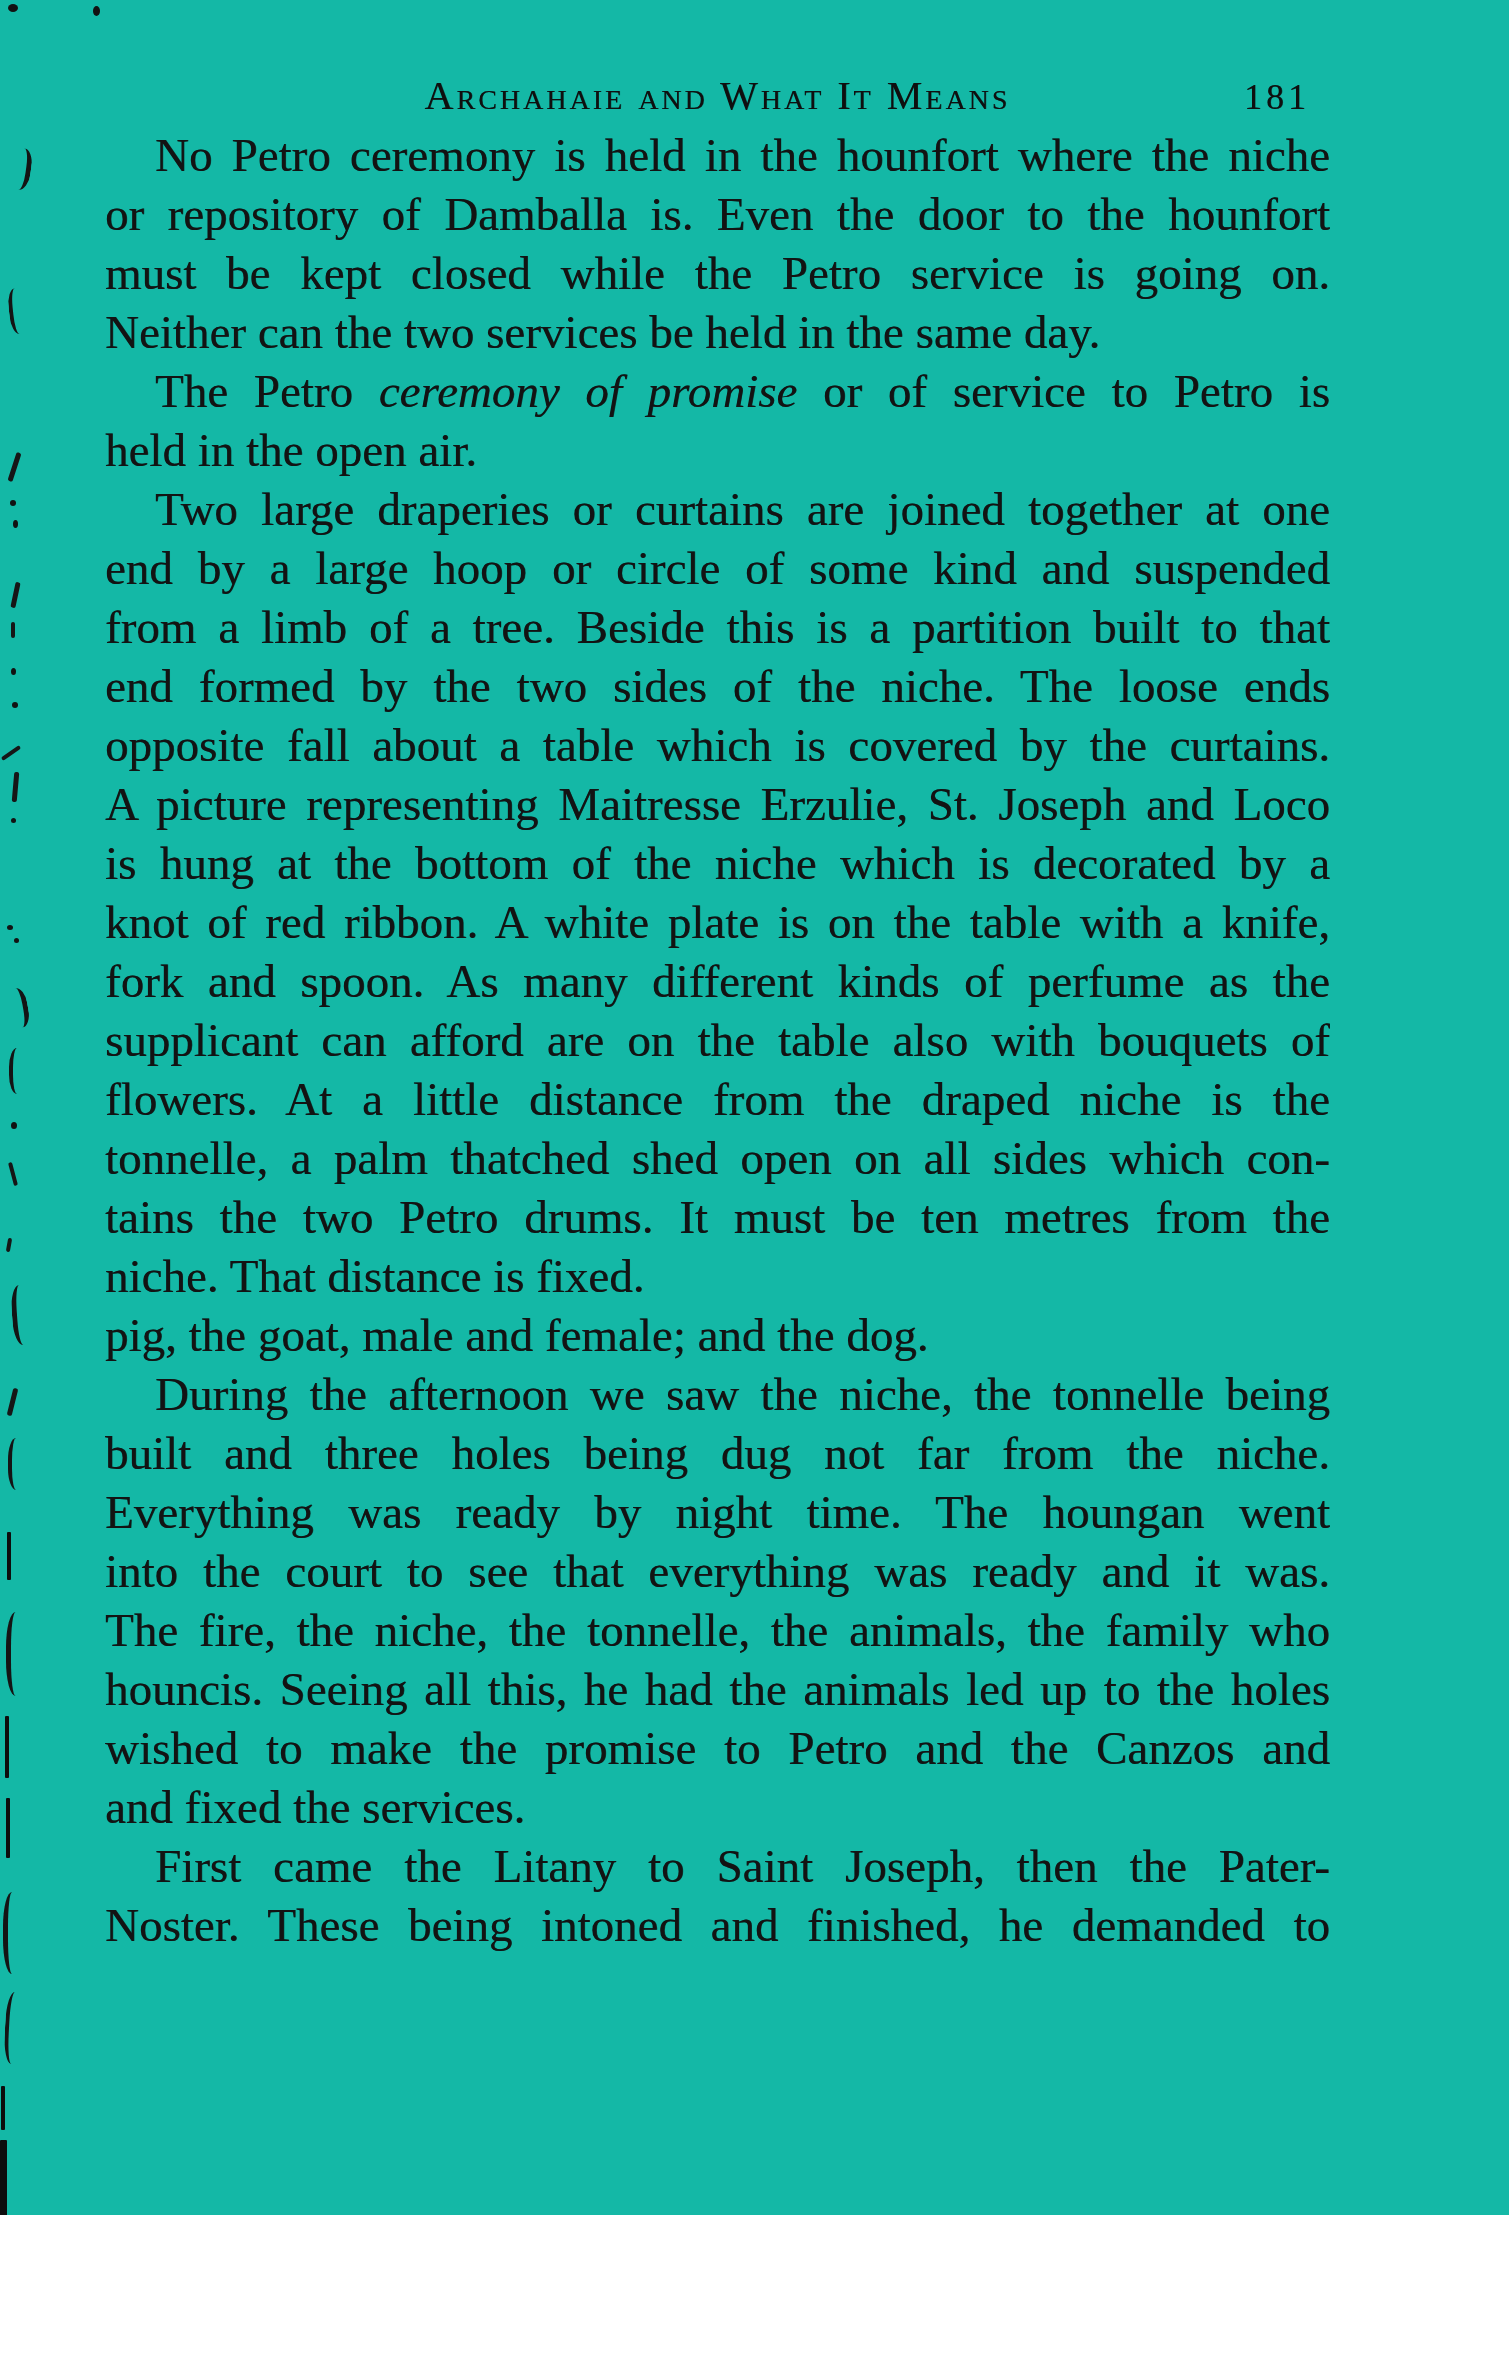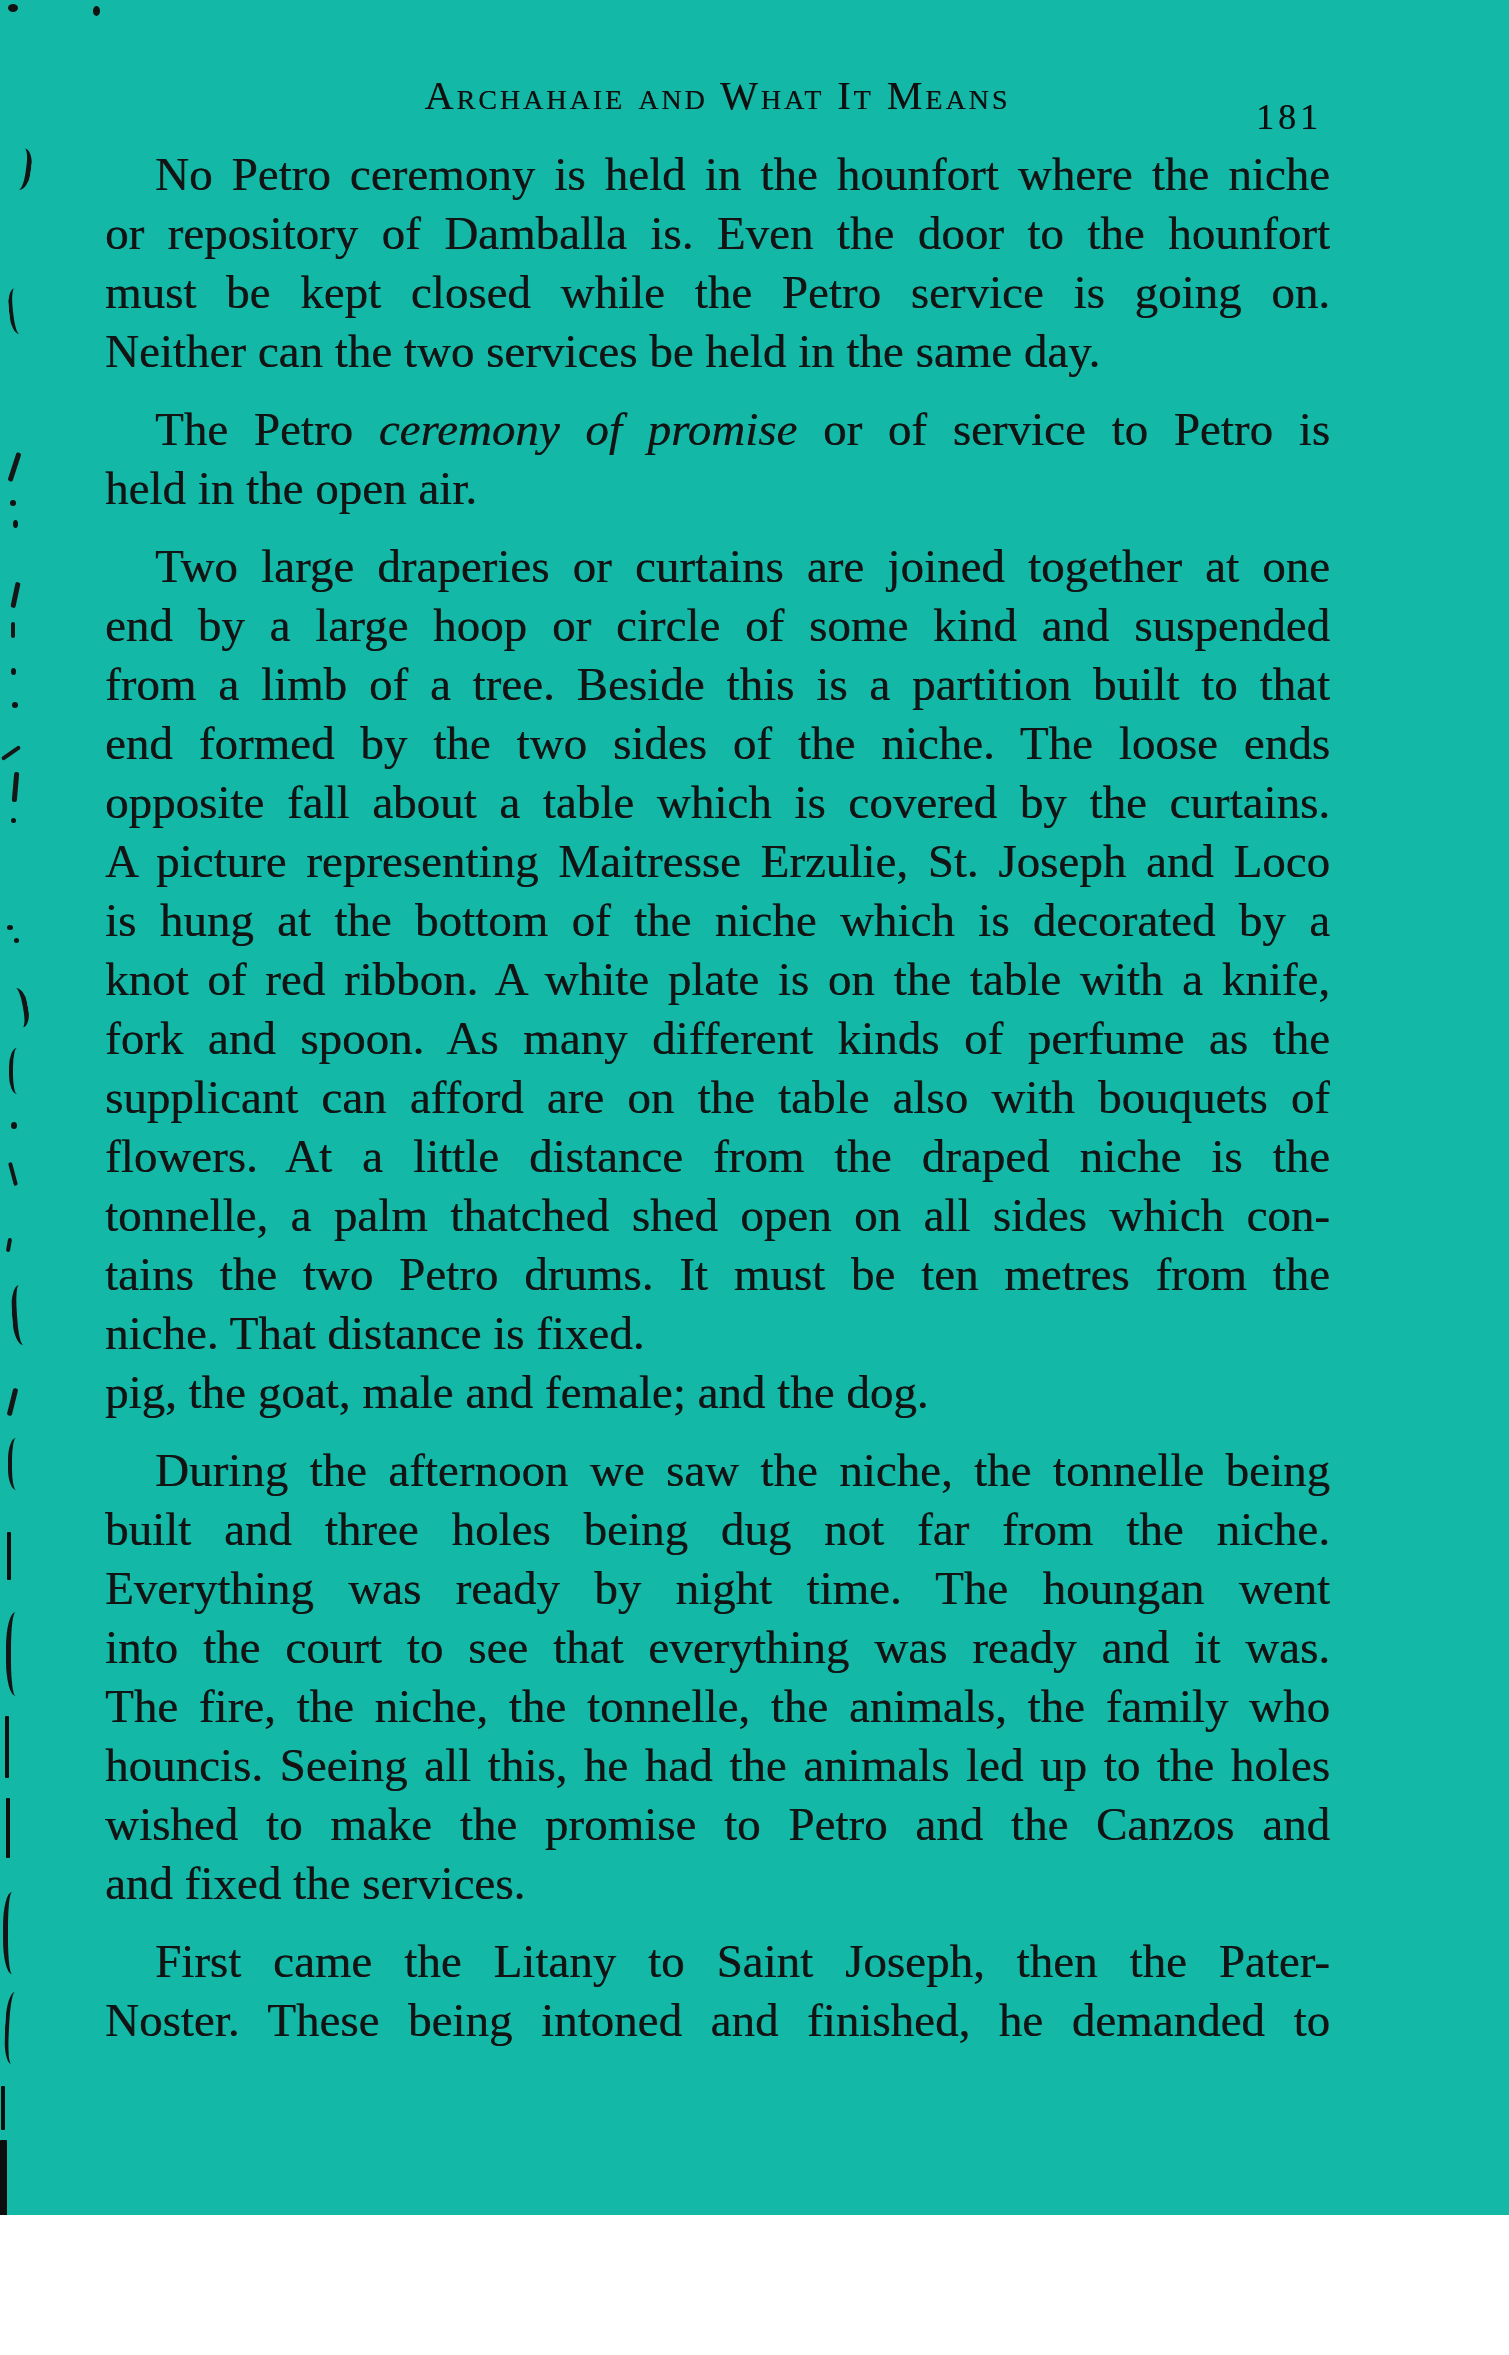--- a/index.html
+++ b/index.html
@@ -27,27 +27,26 @@
     top: 0;
     font-variant: small-caps;
     font-size: 40px;
     letter-spacing: 3px;
     white-space: nowrap;
     color: #0f0f0f;
     text-shadow: 0.4px 0.4px 0 rgba(0,0,0,0.55);
   }
   .head-folio {
     position: absolute;
-    right: 8px;
+    right: 20px;
     top: 4px;
     font-size: 36px;
     letter-spacing: 4px;
     color: #0f0f0f;
     text-shadow: 0.4px 0.4px 0 rgba(0,0,0,0.55);
-    margin-top: 20px;
   }
   
   .text-block {
     position: absolute;
     left: 105px;
     top: 126px;
     width: 1225px;
     font-size: 47px;
     line-height: 59px;
     color: #131313;
@@ -56,21 +55,21 @@
   .line {
     text-align: justify;
     text-align-last: justify;
     height: 59px;
     overflow: hidden;
   }
   .line.end {
     text-align: left;
     text-align-last: left;
   }
-  .line.indent { text-indent: 50px; margin-top: 19px; }
+  .line.indent { text-indent: 50px; }
   .it { font-style: italic; }
   
   .art { position: absolute; }
   .art.dot  { background: #121212; border-radius: 50%; }
   .art.dash { background: #161616; border-radius: 2px; }
   .art.bar  { background: #0d0d0d; border-radius: 1px; }
   .art.paren-left {
     border: 0 solid #141414;
     border-left-width: 4px;
     border-left-style: solid;

